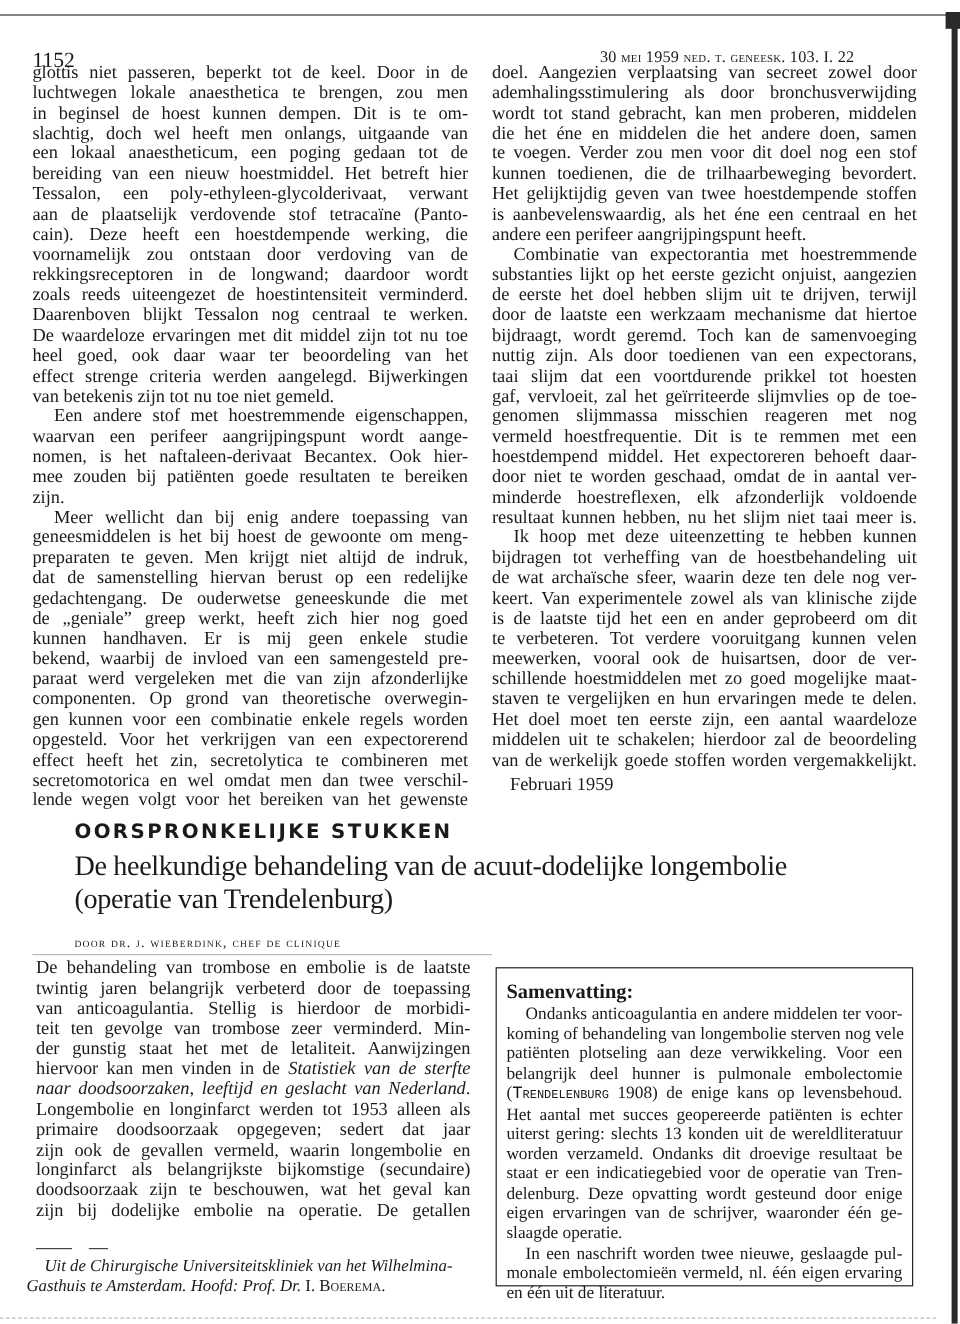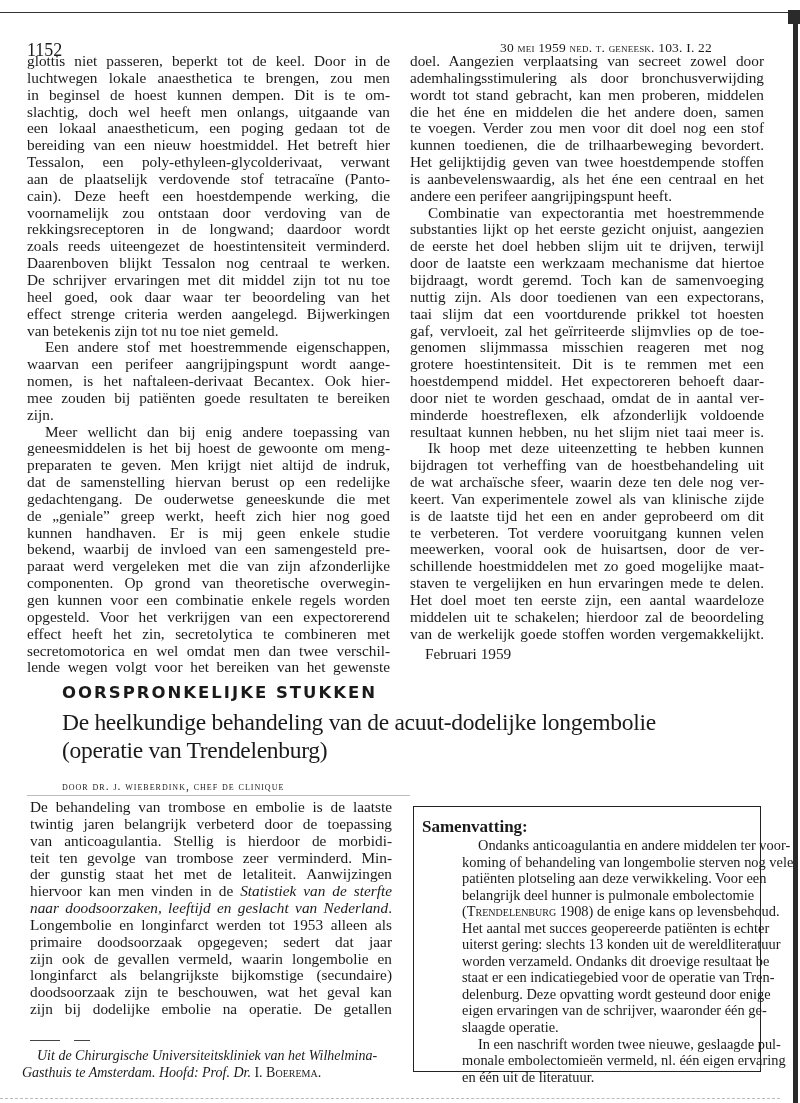--- a/index.html
+++ b/index.html
@@ -74,24 +74,24 @@
       position: absolute; left: 413px; top: 806px; width: 346px; height: 264px;
       border: 1.5px solid #222; border-top-width: 1.5px; padding: 0;
     }
     .summary-box .title {
       position: absolute; left: 8px; top: 10px; font-weight: bold; font-size: 17px;
     }
     .summary-box .body {
       position: absolute; left: 8px; top: 30px; width: 330px;
       font-size: 14.4px; line-height: 16.55px;
     }
-    .summary-box .line { display: block; text-align: justify; text-align-last: justify; white-space: nowrap; margin-left: 40px; }
+    .summary-box .line { display: block; text-align: justify; text-align-last: justify; white-space: nowrap; }
     .summary-box .line.last { text-align-last: left; }
     .summary-box .indent { padding-left: 16px; }
-    .summary-box .sc { font-variant: small-caps; }
+    .summary-box .sc { font-variant: small-caps; font-family: Liberation Mono, monospace; }
   </style>
 </head>
 <body>
 
 <div class="top-rule"></div>
 <div class="right-edge"></div>
 <div class="right-edge-top"></div>
 <div class="bottom-dashes"></div>
 
 <div class="page-number">1152</div>
@@ -112,21 +112,21 @@
   <span class="line">slachtig, doch wel heeft men onlangs, uitgaande van</span>
   <span class="line">een lokaal anaestheticum, een poging gedaan tot de</span>
   <span class="line">bereiding van een nieuw hoestmiddel. Het betreft hier</span>
   <span class="line">Tessalon, een poly-ethyleen-glycolderivaat, verwant</span>
   <span class="line">aan de plaatselijk verdovende stof tetracaïne (Panto-</span>
   <span class="line">cain). Deze heeft een hoestdempende werking, die</span>
   <span class="line">voornamelijk zou ontstaan door verdoving van de</span>
   <span class="line">rekkingsreceptoren in de longwand; daardoor wordt</span>
   <span class="line">zoals reeds uiteengezet de hoestintensiteit verminderd.</span>
   <span class="line">Daarenboven blijkt Tessalon nog centraal te werken.</span>
-  <span class="line">De schrijver ervaringen met dit middel zijn tot nu toe</span>
+  <span class="line">De waardeloze ervaringen met dit middel zijn tot nu toe</span>
   <span class="line">heel goed, ook daar waar ter beoordeling van het</span>
   <span class="line">effect strenge criteria werden aangelegd. Bijwerkingen</span>
   <span class="line last">van betekenis zijn tot nu toe niet gemeld.</span>
   <span class="line indent">Een andere stof met hoestremmende eigenschappen,</span>
   <span class="line">waarvan een perifeer aangrijpingspunt wordt aange-</span>
   <span class="line">nomen, is het naftaleen-derivaat Becantex. Ook hier-</span>
   <span class="line">mee zouden bij patiënten goede resultaten te bereiken</span>
   <span class="line last">zijn.</span>
   <span class="line indent">Meer wellicht dan bij enig andere toepassing van</span>
   <span class="line">geneesmiddelen is het bij hoest de gewoonte om meng-</span>
@@ -157,21 +157,21 @@
   <span class="line last">andere een perifeer aangrijpingspunt heeft.</span>
   <span class="line indent">Combinatie van expectorantia met hoestremmende</span>
   <span class="line">substanties lijkt op het eerste gezicht onjuist, aangezien</span>
   <span class="line">de eerste het doel hebben slijm uit te drijven, terwijl</span>
   <span class="line">door de laatste een werkzaam mechanisme dat hiertoe</span>
   <span class="line">bijdraagt, wordt geremd. Toch kan de samenvoeging</span>
   <span class="line">nuttig zijn. Als door toedienen van een expectorans,</span>
   <span class="line">taai slijm dat een voortdurende prikkel tot hoesten</span>
   <span class="line">gaf, vervloeit, zal het geïrriteerde slijmvlies op de toe-</span>
   <span class="line">genomen slijmmassa misschien reageren met nog</span>
-  <span class="line">grotere hoestintensiteit. Dit is te remmen met een</span>
+  <span class="line">vermeld hoestfrequentie. Dit is te remmen met een</span>
   <span class="line">hoestdempend middel. Het expectoreren behoeft daar-</span>
   <span class="line">door niet te worden geschaad, omdat de in aantal ver-</span>
   <span class="line">minderde hoestreflexen, elk afzonderlijk voldoende</span>
   <span class="line">resultaat kunnen hebben, nu het slijm niet taai meer is.</span>
   <span class="line indent">Ik hoop met deze uiteenzetting te hebben kunnen</span>
   <span class="line">bijdragen tot verheffing van de hoestbehandeling uit</span>
   <span class="line">de wat archaïsche sfeer, waarin deze ten dele nog ver-</span>
   <span class="line">keert. Van experimentele zowel als van klinische zijde</span>
   <span class="line">is de laatste tijd het een en ander geprobeerd om dit</span>
   <span class="line">te verbeteren. Tot verdere vooruitgang kunnen velen</span>

